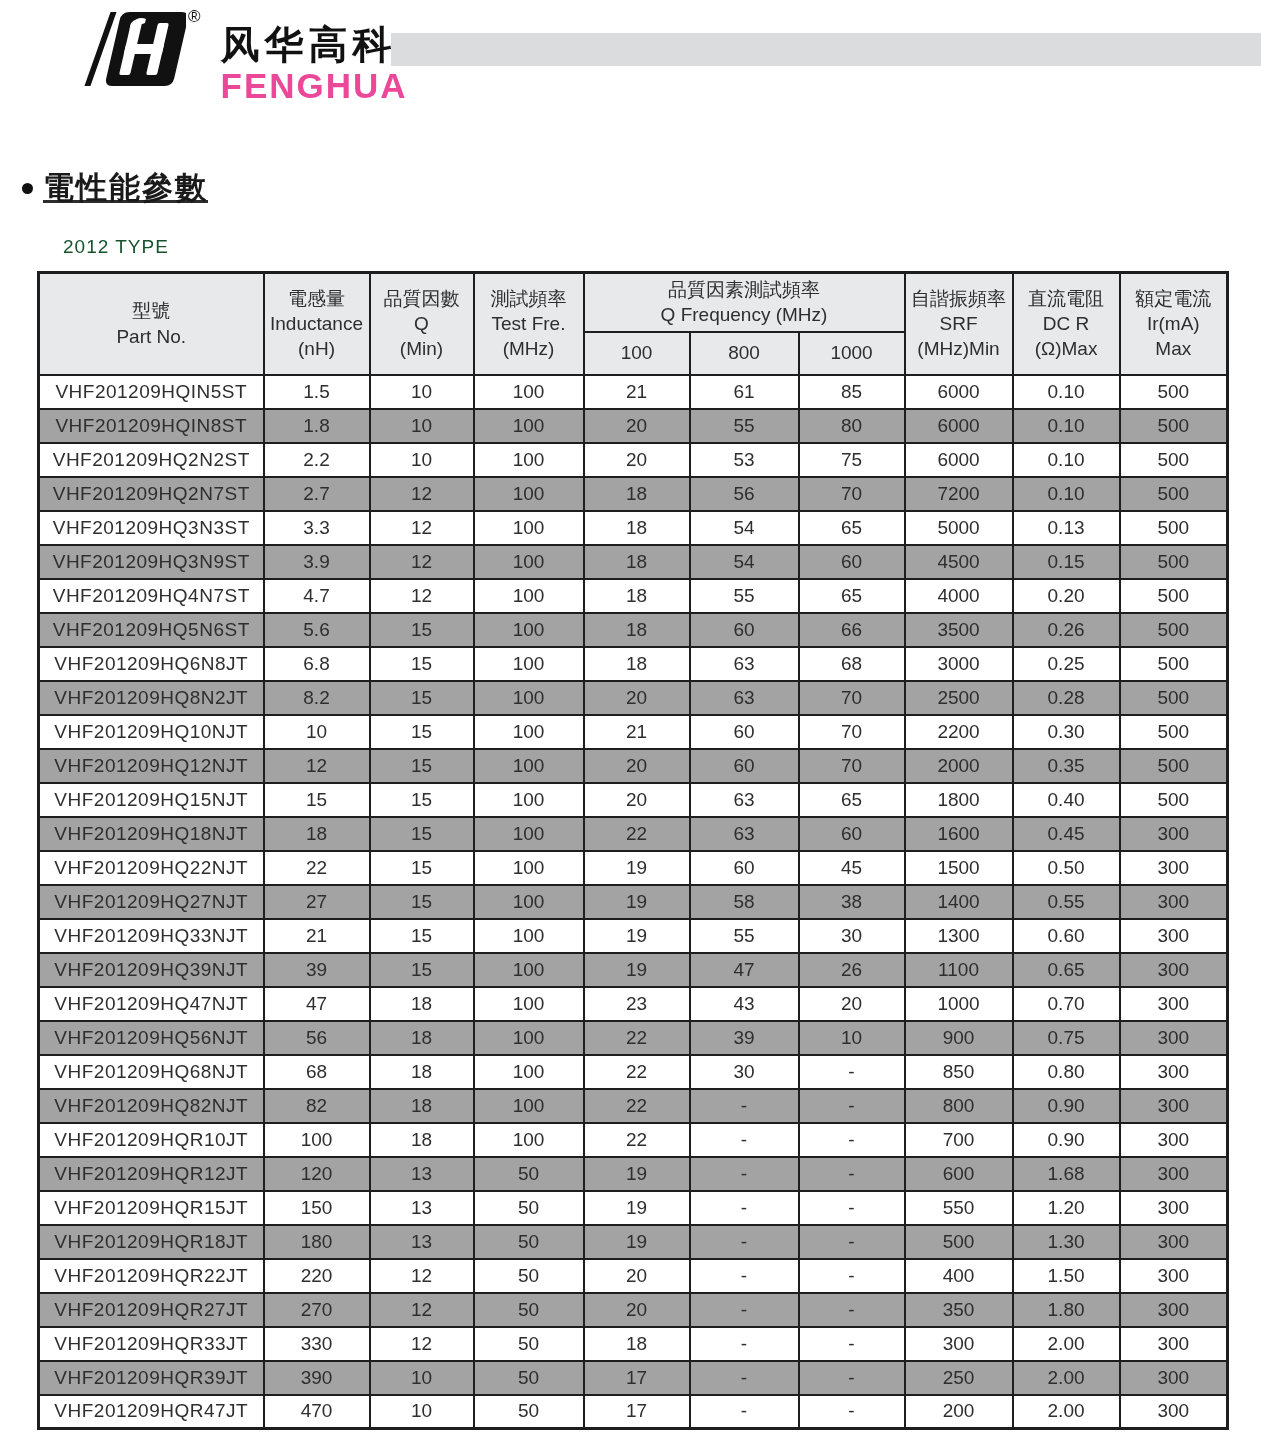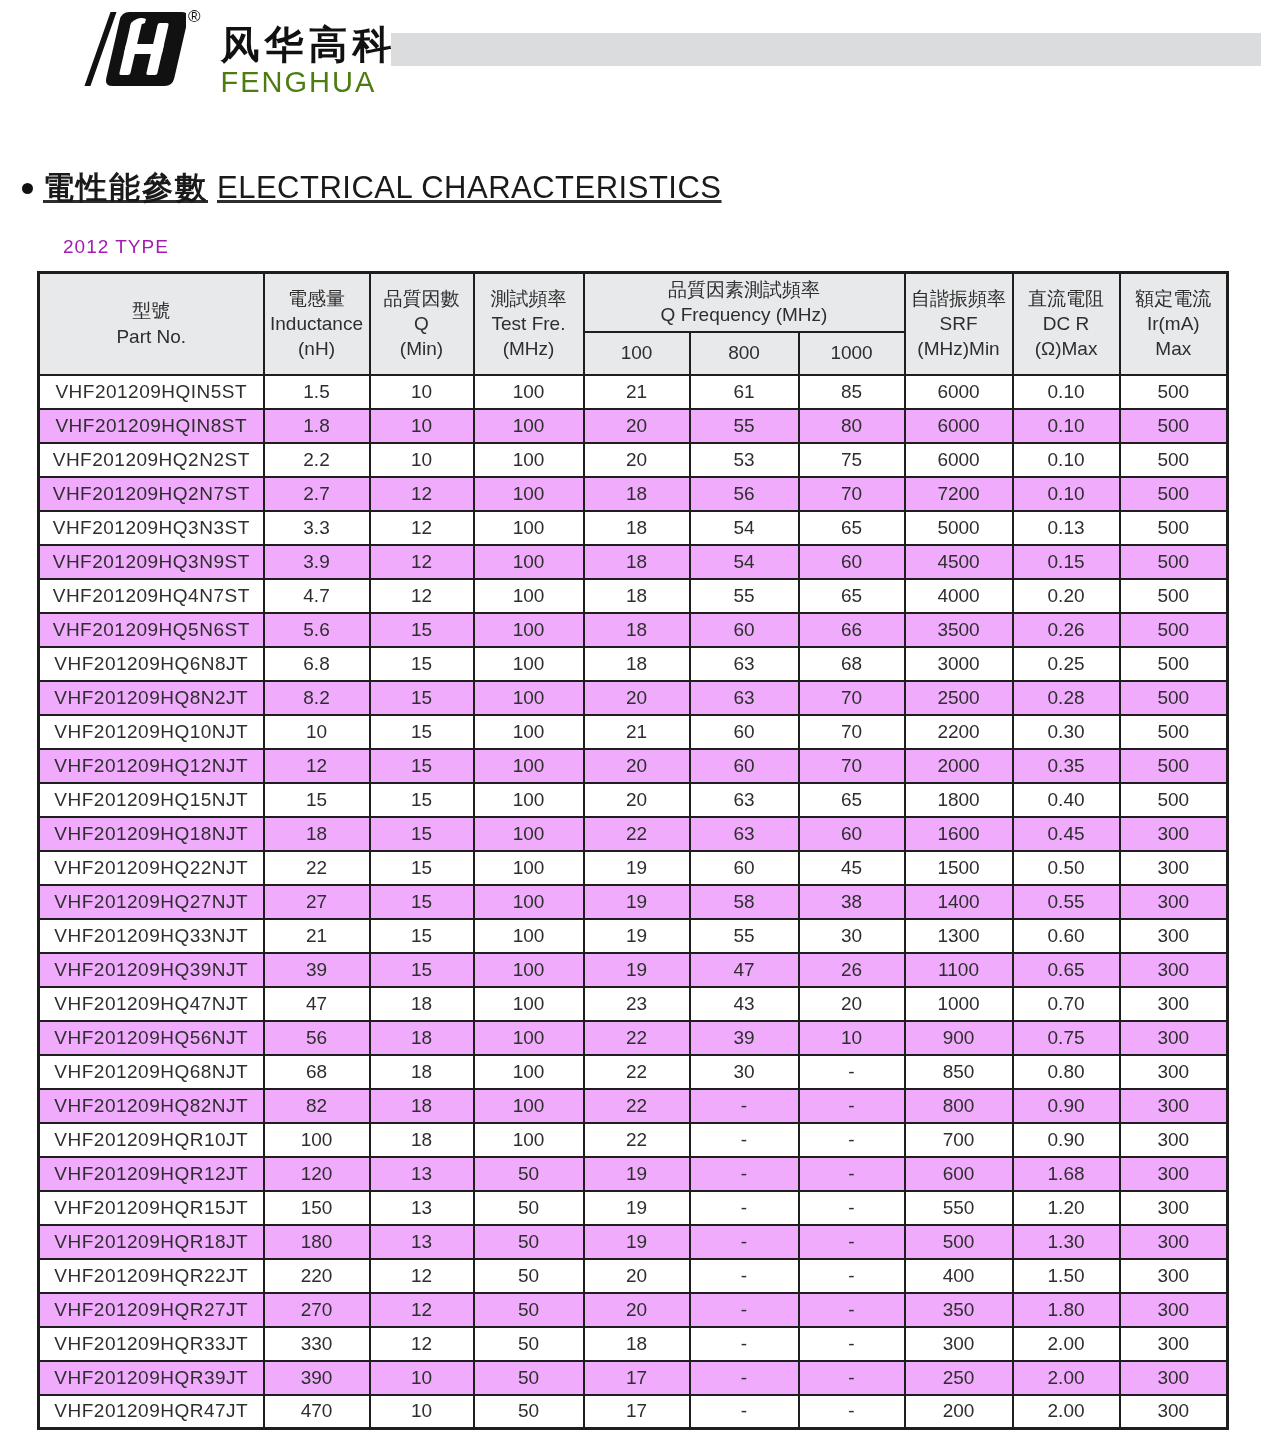--- a/index.html
+++ b/index.html
@@ -7,45 +7,45 @@
     width:1261px;height:1450px;background:#ffffff;position:relative;
     font-family:"Liberation Sans","DejaVu Sans",sans-serif;color:#2d2d2d;
     overflow:hidden;
   }
   
   .logo{position:absolute;left:84px;top:10px;display:flex;align-items:flex-start;}
   .logo-mark{width:102px;height:78px;display:block;}
   .reg{font-size:17px;color:#111;margin:-2px 4px 0 2px;line-height:1;}
   .brand{margin-left:16px;display:flex;flex-direction:column;}
   .brand-cn{font-size:39px;font-weight:700;color:#111;letter-spacing:5px;line-height:1.1;margin-top:14px;}
-  .brand-en{font-size:29px;font-weight:400;color:#4d7c0f;letter-spacing:2px;line-height:1.0;margin-top:1px;}
+  .brand-en{font-size:35px;font-weight:700;color:#ec4899;letter-spacing:2px;line-height:1.0;margin-top:1px;}
   .topbar{position:absolute;left:391px;right:0;top:33px;height:33px;background:#dbdcdd;}
   
   .title-row{position:absolute;left:22px;top:167px;display:flex;align-items:center;text-decoration:underline;}
   .bullet{width:11px;height:11px;border-radius:50%;background:#111;margin-right:10px;flex:0 0 auto;}
   .title-cn{font-size:31px;font-weight:700;color:#1a1a1a;letter-spacing:2px;}
   .title-en{font-size:31px;font-weight:400;color:#1a1a1a;margin-left:9px;letter-spacing:0.5px;}
-  .type-label{position:absolute;left:63px;top:236px;font-size:19px;font-weight:400;color:#a21caf;letter-spacing:1px;}
+  .type-label{position:absolute;left:63px;top:236px;font-size:19px;font-weight:400;color:#14532d;letter-spacing:1px;}
   
   table.spec{
     position:absolute;left:37px;top:271px;width:1189px;
     border-collapse:collapse;table-layout:fixed;
     border:3px solid #1e1e1e;
   }
   table.spec th, table.spec td{
     border:2px solid #1e1e1e;
     text-align:center;vertical-align:middle;
     font-size:19px;color:#2e2e2e;
     padding:0 2px;overflow:hidden;
   }
   table.spec thead th{background:#e8e9ea;font-weight:400;}
   tr.group-row{height:59px;}
   tr.sub-row{height:43px;}
   tbody tr{height:34px;background:#ffffff;}
-  tbody tr.shade{background:#f0abfc;}
+  tbody tr.shade{background:#a3a3a3;}
   .hl{display:block;line-height:1.34;}
   td.pn{letter-spacing:0.5px;}
 </style>
 </head>
 <body>
 
 <div>
   <div class="logo">
     <svg class="logo-mark" viewBox="0 0 102 78" xmlns="http://www.w3.org/2000/svg">
       <g transform="translate(16,0) skewX(-13)">
@@ -62,21 +62,20 @@
       <div class="brand-cn">风华高科</div>
       <div class="brand-en">FENGHUA</div>
     </div>
   </div>
   <div class="topbar"></div>
 </div>
 
 <div class="title-row">
   <span class="bullet"></span>
   <span class="title-cn">電性能參數</span>
-  <span class="title-en">ELECTRICAL CHARACTERISTICS</span>
 </div>
 
 <div class="type-label">2012 TYPE</div>
 
 <table class="spec">
   <colgroup>
     <col style="width:225px">
       <col style="width:106px">
       <col style="width:104px">
       <col style="width:110px">

